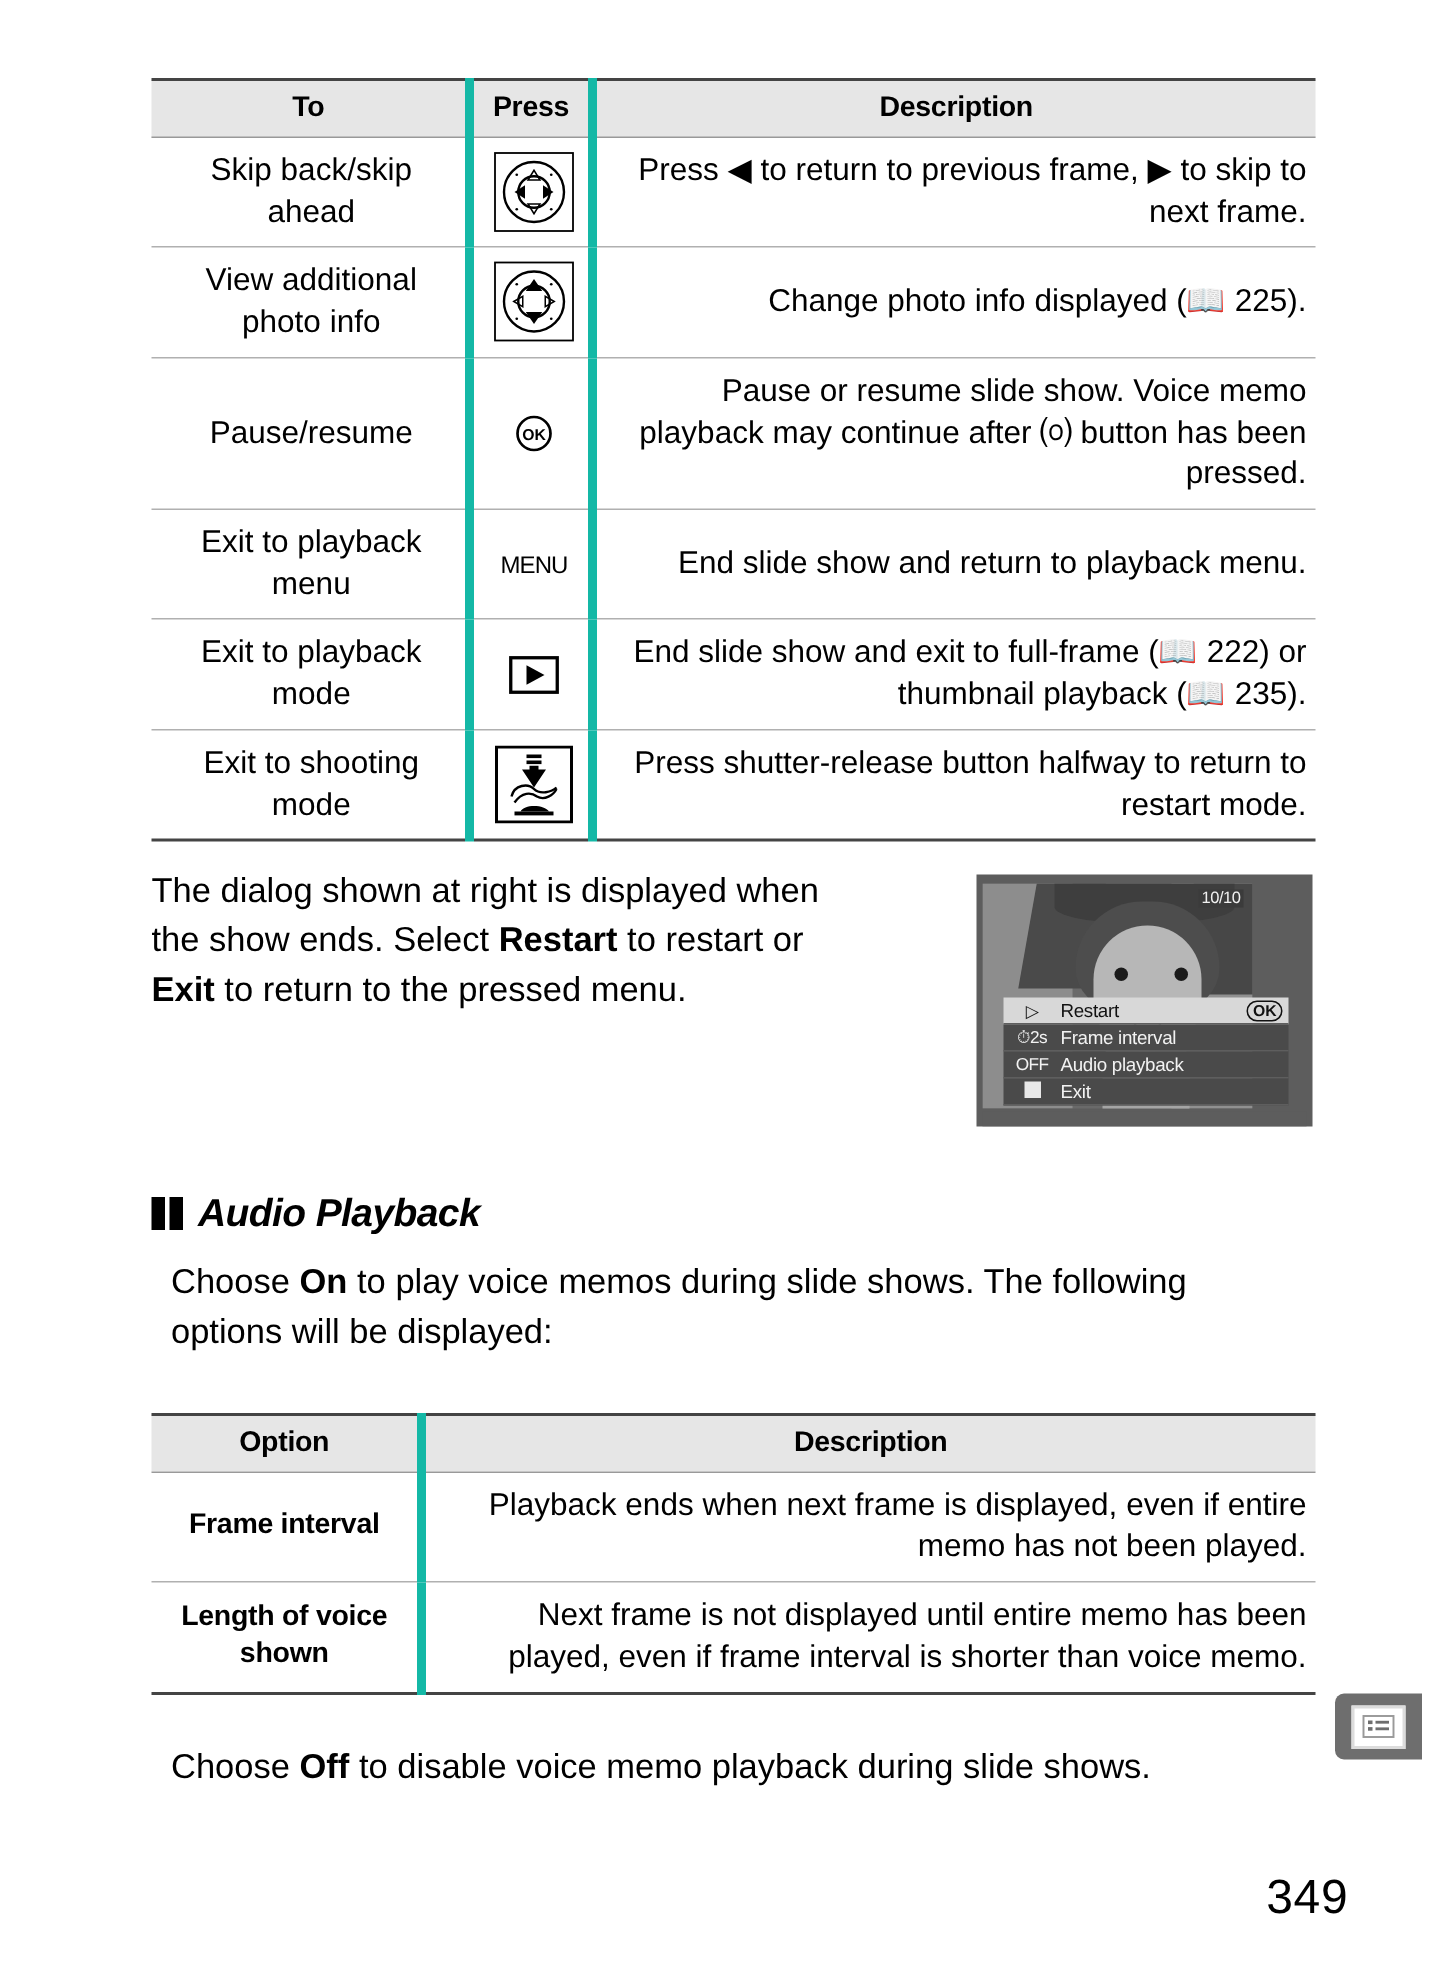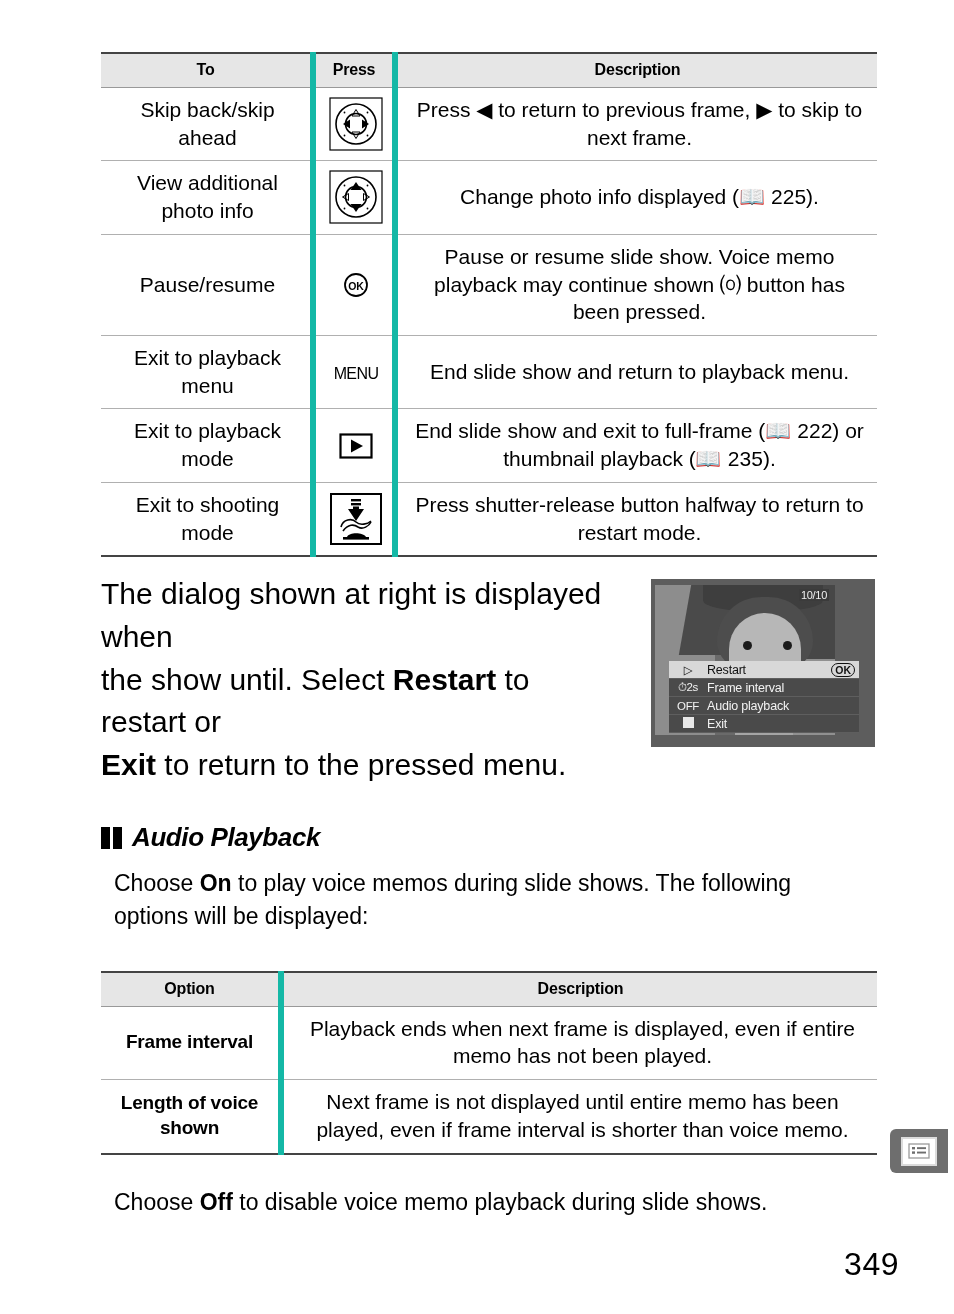--- a/index.html
+++ b/index.html
@@ -32,21 +32,21 @@
 
   
   table.manual-table {
     border-collapse: collapse;
     width: 776px;
     table-layout: fixed;
   }
   table.manual-table th {
     background: #e6e6e6;
     font-weight: bold;
-    font-size: 16px;
+    font-size: 19px;
     text-align: center;
     padding: 7px 4px 8px 4px;
     border-top: 2.5px solid #444;
     border-bottom: 1.5px solid #999;
     letter-spacing: -0.2px;
   }
   table.manual-table th.col-sep,
   table.manual-table td.col-sep {
     border-left: 6px solid #14b8a6;
   }
@@ -64,21 +64,21 @@
     text-align: center;
     padding-left: 4px;
     padding-right: 4px;
   }
   td.c-press {
     text-align: center;
     padding-left: 2px;
     padding-right: 2px;
   }
   td.c-desc {
-    text-align: center;
+    text-align: right;
   }
 
   
   .t1 .w-to    { width: 212px; }
   .t1 .w-press { width: 82px;  }
   .t1 .w-desc  { width: 482px; }
 
   
   .t2 .w-opt   { width: 180px; }
   .t2 .w-desc2 { width: 596px; }
@@ -113,21 +113,21 @@
   }
   .para b { font-weight: bold; }
 
   .intro-block {
     position: relative;
     margin-top: 16px;
     min-height: 180px;
   }
   .intro-text {
     width: 520px;
-    font-size: 30px;
+    font-size: 23px;
     line-height: 1.42;
   }
 
   
   .lcd {
     position: absolute;
     right: 2px;
     top: 6px;
     width: 224px;
     height: 168px;
@@ -398,21 +398,21 @@
         <tr>
           <td class="c-to">Pause/resume</td>
           <td class="c-press col-sep">
             <span class="icon-wrap">
               <svg width="28" height="28" viewBox="0 0 28 28">
                 <circle cx="14" cy="14" r="11" fill="#fff" stroke="#000" stroke-width="1.8"></circle>
                 <text x="14" y="18.6" text-anchor="middle" font-family="Liberation Sans, sans-serif" font-size="10.5" font-weight="bold" fill="#000">OK</text>
               </svg>
             </span>
           </td>
-          <td class="c-desc col-sep">Pause or resume slide show. Voice memo playback may continue shown ⒪ button has been pressed.</td>
+          <td class="c-desc col-sep">Pause or resume slide show. Voice memo playback may continue after ⒪ button has been pressed.</td>
         </tr>
 
         <tr>
           <td class="c-to">Exit to playback menu</td>
           <td class="c-press col-sep">
             <span class="menu-glyph">MENU</span>
           </td>
           <td class="c-desc col-sep">End slide show and return to playback menu.</td>
         </tr>
 
@@ -446,21 +446,21 @@
             </span>
           </td>
           <td class="c-desc col-sep">Press shutter-release button halfway to return to restart mode.</td>
         </tr>
       </tbody>
     </table>
 
     <div class="intro-block">
       <div class="intro-text">
         <div>The dialog shown at right is displayed when</div>
-        <div><span>the show until.  Select </span><b>Restart</b><span> to restart or</span></div>
+        <div><span>the show ends.  Select </span><b>Restart</b><span> to restart or</span></div>
         <div><b>Exit</b><span> to return to the pressed menu.</span></div>
       </div>
 
       <div class="lcd">
         <div class="lcd-photo">
           <div class="lcd-bg-l"></div>
           <div class="lcd-bg-r"></div>
           <div class="lcd-dark-l"></div>
           <div class="lcd-dark-r"></div>
           <div class="lcd-dark-top"></div>

